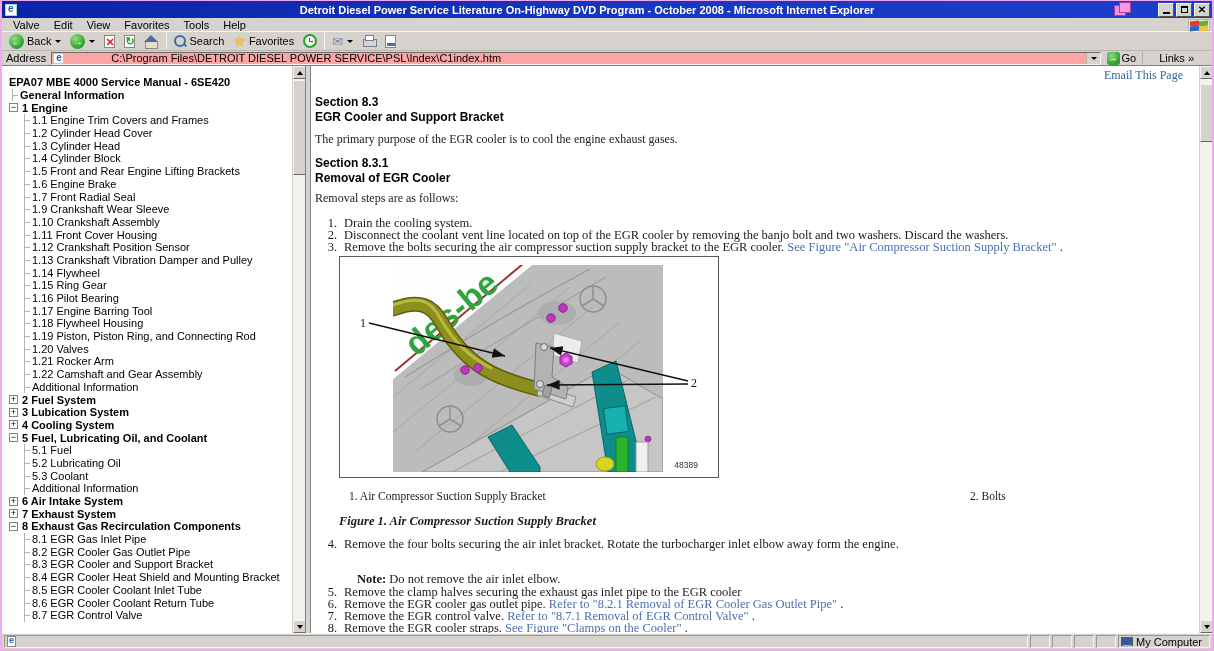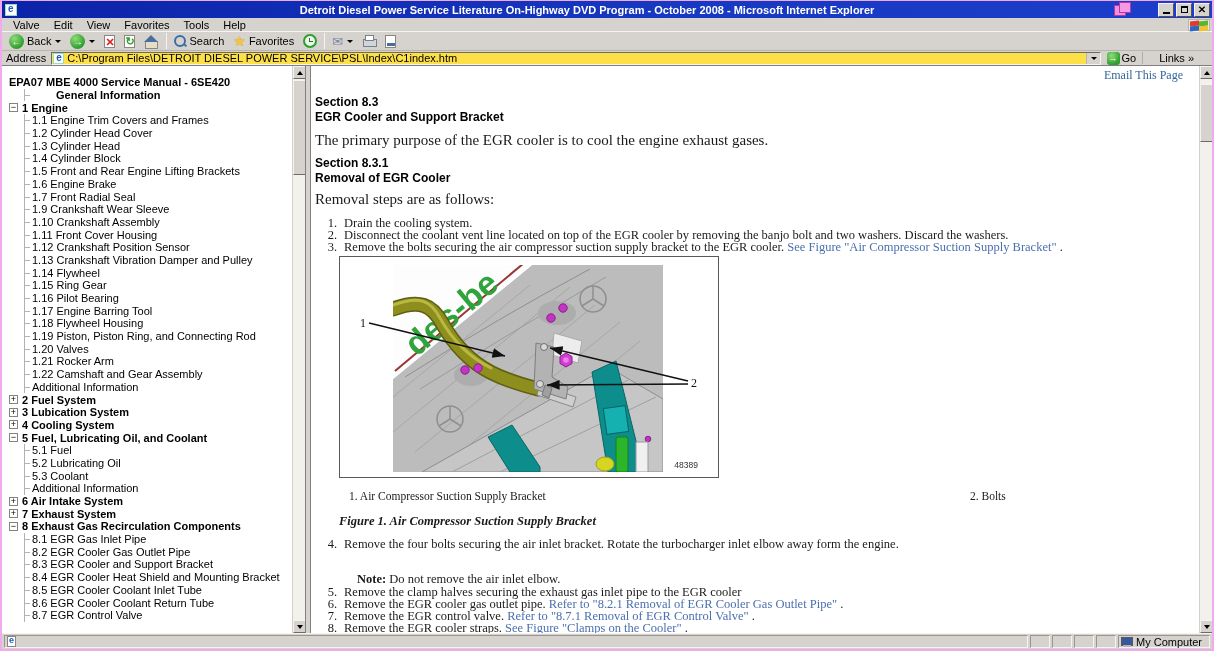--- a/index.html
+++ b/index.html
@@ -52,53 +52,53 @@
   .hist::after{content:"";position:absolute;left:4px;top:5px;width:4px;height:1px;background:#2f6e2f;}
   .mail{color:#7a86a8;font-size:13px;line-height:13px;}
   .printer{width:14px;height:12px;position:relative;flex:none;}
   .printer::before{content:"";position:absolute;left:1px;top:4px;width:12px;height:6px;background:#cfd4dd;border:1px solid #7a7f88;}
   .printer::after{content:"";position:absolute;left:3px;top:0px;width:7px;height:4px;background:#fff;border:1px solid #7a7f88;}
   .editpg{width:11px;height:13px;background:#fff;border:1px solid #8a8782;position:relative;flex:none;}
   .editpg::after{content:"";position:absolute;left:1px;top:7px;width:8px;height:3px;background:#4a6e9e;}
   
   .addressbar{height:15px;display:flex;align-items:center;font-size:11px;padding:0 2px;gap:3px;border-bottom:1px solid #808080;}
   .addr-label{padding:0 2px;flex:none;}
-  .combo{flex:1;height:13px;background:#fde047;border:1px solid;border-color:#6d6a65 #f5f4f0 #f5f4f0 #6d6a65;display:flex;align-items:center;overflow:hidden;}
+  .combo{flex:1;height:13px;background:#fca5a5;border:1px solid;border-color:#6d6a65 #f5f4f0 #f5f4f0 #6d6a65;display:flex;align-items:center;overflow:hidden;gap:44px;}
   .combo .titleicon{width:11px;height:11px;margin:0 3px 0 1px;}
   .combo-text{flex:1;white-space:nowrap;overflow:hidden;font-size:11px;}
   .combo-drop{width:14px;height:13px;background:#d6d3ce;border-left:1px solid #b8b5ae;display:flex;align-items:center;justify-content:center;flex:none;}
   .gobtn{display:flex;align-items:center;gap:2px;padding:0 3px;flex:none;}
   .goicon{width:13px;height:13px;background:radial-gradient(circle at 35% 30%,#8fdc7a,#2f9e2f 70%);border-radius:3px;color:#fff;font-size:9px;font-weight:bold;display:flex;align-items:center;justify-content:center;}
   .linksbtn{display:flex;align-items:center;gap:3px;padding:0 16px;border-left:1px solid #b0ada6;flex:none;}
   
   .client{height:567px;display:flex;background:#fff;position:relative;}
   .treeframe{width:303px;position:relative;background:#fff;overflow:hidden;flex:none;}
   .treescroll{padding-top:10px;}
   .trow{display:flex;align-items:center;height:12.7px;font-size:11px;white-space:nowrap;color:#000;}
   .trow.b{font-weight:bold;}
-  .lv0{padding-left:7px;} .lv1{padding-left:18px;gap:24px;} .lv2{padding-left:18px;}
+  .lv0{padding-left:7px;} .lv1{padding-left:6px;} .lv2{padding-left:18px;}
   .pmbox{width:9px;height:9px;border:1px solid #848284;background:#fff;font-size:9px;line-height:7px;text-align:center;margin-right:4px;flex:none;font-weight:normal;}
   .conn{width:10px;height:12.7px;position:relative;margin-right:2px;flex:none;}
   .conn::before{content:"";position:absolute;left:4px;top:0;bottom:0;border-left:1px solid #b5b2ad;}
   .conn::after{content:"";position:absolute;left:4px;top:50%;width:6px;border-top:1px solid #b5b2ad;}
   .divider{width:6px;background:#d6d3ce;border-left:1px solid #808080;border-right:1px solid #808080;flex:none;}
   .docframe{flex:1;position:relative;background:#fff;overflow:hidden;padding-left:19px;}
   .docinner{position:absolute;left:0;top:0;right:13px;bottom:0;font-family:"Liberation Serif",serif;font-size:13px;color:#1a1a1a;}
   
   .sb{position:absolute;right:0;top:0;bottom:0;width:13px;background:#f3f1ec;border-left:1px solid #d4d0c8;}
   .sb-btn{position:absolute;left:0;width:13px;height:13px;background:#d6d3ce;border:1px solid;border-color:#f5f4f0 #6d6a65 #6d6a65 #f5f4f0;display:flex;align-items:center;justify-content:center;}
   .sb-up{top:0;} .sb-down{bottom:0;}
   .tri-up{width:0;height:0;border-left:3px solid transparent;border-right:3px solid transparent;border-bottom:4px solid #000;}
   .tri-dn{width:0;height:0;border-left:3px solid transparent;border-right:3px solid transparent;border-top:4px solid #000;}
   .sb-thumb{position:absolute;left:0;width:13px;background:#d6d3ce;border:1px solid;border-color:#f5f4f0 #6d6a65 #6d6a65 #f5f4f0;}
   
   .email{position:absolute;top:2px;right:16px;color:#336699;font-size:12px;}
   .heading{position:absolute;left:4px;font-family:"Liberation Sans",sans-serif;font-weight:bold;font-size:12px;line-height:15px;color:#000;}
   .h1{top:29px;} .h2{top:90px;}
-  .para{position:absolute;left:4px;font-size:15px;}
+  .para{position:absolute;left:4px;font-size:12px;}
   .p1{top:66px;} .p2{top:125px;}
   .steps{position:absolute;left:10px;}
   .st13{top:150px;} .st4{top:471px;} .st58{top:519px;}
   .step{display:flex;height:12.1px;align-items:baseline;font-size:12.5px;white-space:nowrap;}
   .snum{width:16px;text-align:right;margin-right:7px;flex:none;}
   .doclink{color:#4a6fb0;cursor:pointer;text-decoration:none;}
   .figure-box{position:absolute;left:28px;top:190px;width:380px;height:222px;border:1px solid #595959;background:#fff;}
   .legend{position:absolute;top:424px;font-size:11.5px;}
   .leg1{left:38px;} .leg2{left:659px;}
   .figcaption{position:absolute;left:28px;top:448px;font-weight:bold;font-style:italic;font-size:12.5px;}

